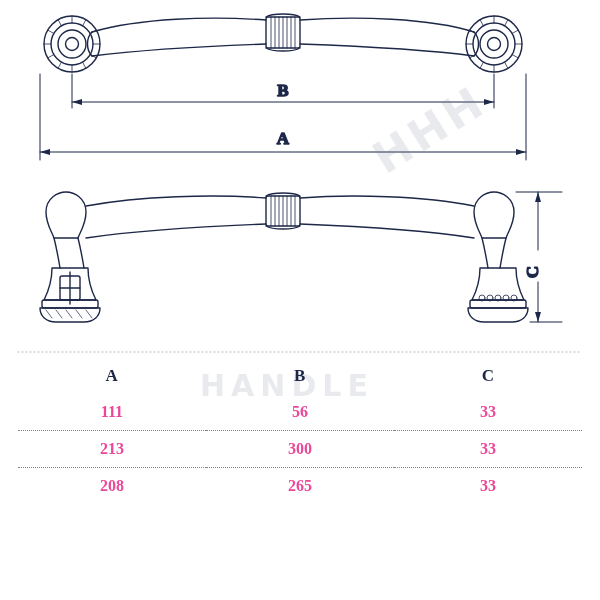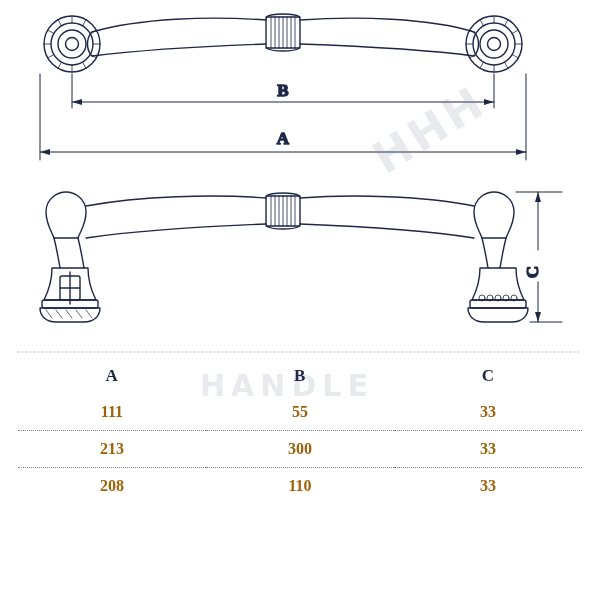--- a/index.html
+++ b/index.html
@@ -41,21 +41,21 @@
     font-weight: bold;
     padding: 4px 0 8px 0;
     text-align: center;
     letter-spacing: 0.5px;
   }
   .spec-table td {
     font-size: 16px;
     text-align: center;
     padding: 9px 0 9px 0;
     font-weight: bold;
-    color: #a16207;
+    color: #ec4899;
   }
   .spec-table tbody tr {
     border-bottom: 1px dotted #7d8398;
   }
   .spec-table tbody tr:last-child {
     border-bottom: none;
   }
   .col-a { width: 33.3%; }
   .col-b { width: 33.4%; }
   .col-c { width: 33.3%; }
@@ -252,29 +252,29 @@
     <thead>
       <tr>
         <th class="col-a">A</th>
         <th class="col-b">B</th>
         <th class="col-c">C</th>
       </tr>
     </thead>
     <tbody>
       <tr>
         <td>111</td>
-        <td>55</td>
+        <td>56</td>
         <td>33</td>
       </tr>
       <tr>
         <td>213</td>
         <td>300</td>
         <td>33</td>
       </tr>
       <tr>
         <td>208</td>
-        <td>110</td>
+        <td>265</td>
         <td>33</td>
       </tr>
     </tbody>
   </table>
 
 </div>
 
 </body></html>

